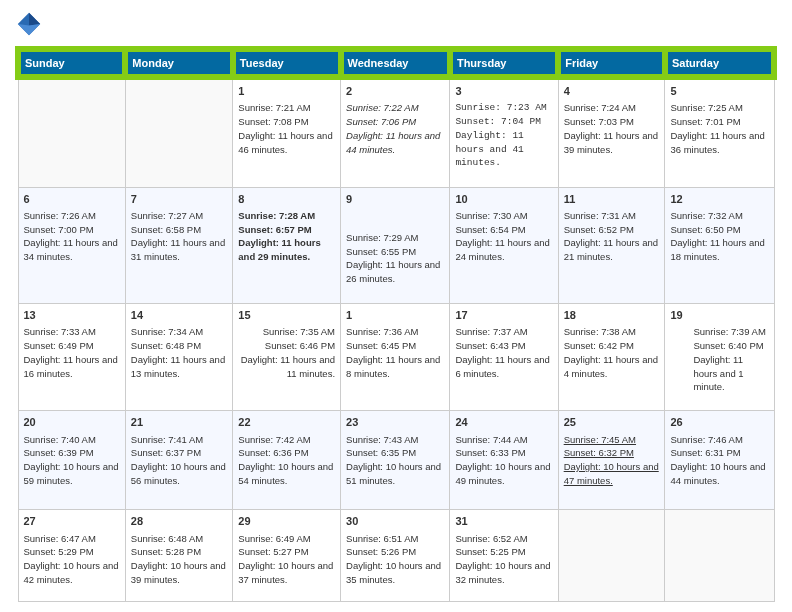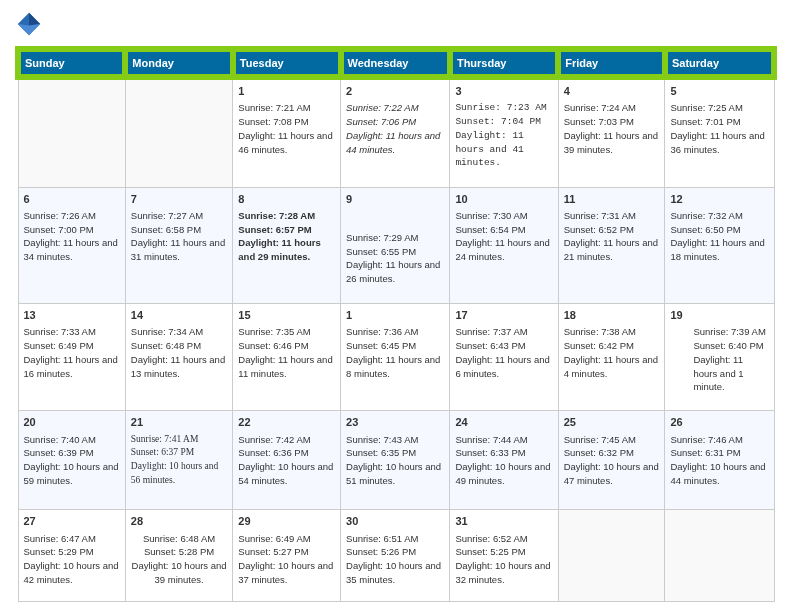--- a/index.html
+++ b/index.html
@@ -225,21 +225,21 @@
 Daylight: 11 hours and 16 minutes.</div>
           </td>
           <td>
             <span class="day-num">14</span>
             <div class="cell-text" style="white-space: pre-line;">Sunrise: 7:34 AM
 Sunset: 6:48 PM
 Daylight: 11 hours and 13 minutes.</div>
           </td>
           <td>
             <span class="day-num">15</span>
-            <div class="cell-text" style="white-space: pre-line;">Sunrise: 7:35 AM
+            <div class="cell-text" style="white-space: pre-line; text-align: right;">Sunrise: 7:35 AM
 Sunset: 6:46 PM
 Daylight: 11 hours and 11 minutes.</div>
           </td>
           <td>
             <span class="day-num">1</span>
             <div class="cell-text" style="white-space: pre-line;">Sunrise: 7:36 AM
 Sunset: 6:45 PM
 Daylight: 11 hours and 8 minutes.</div>
           </td>
           <td>
@@ -263,21 +263,21 @@
         </tr>
         <tr>
           <td>
             <span class="day-num">20</span>
             <div class="cell-text" style="white-space: pre-line;">Sunrise: 7:40 AM
 Sunset: 6:39 PM
 Daylight: 10 hours and 59 minutes.</div>
           </td>
           <td>
             <span class="day-num">21</span>
-            <div class="cell-text" style="white-space: pre-line; font-family: Liberation Serif, serif;">Sunrise: 7:41 AM
+            <div class="cell-text" style="white-space: pre-line;">Sunrise: 7:41 AM
 Sunset: 6:37 PM
 Daylight: 10 hours and 56 minutes.</div>
           </td>
           <td>
             <span class="day-num">22</span>
             <div class="cell-text" style="white-space: pre-line;">Sunrise: 7:42 AM
 Sunset: 6:36 PM
 Daylight: 10 hours and 54 minutes.</div>
           </td>
           <td>
@@ -287,41 +287,41 @@
 Daylight: 10 hours and 51 minutes.</div>
           </td>
           <td>
             <span class="day-num">24</span>
             <div class="cell-text" style="white-space: pre-line;">Sunrise: 7:44 AM
 Sunset: 6:33 PM
 Daylight: 10 hours and 49 minutes.</div>
           </td>
           <td>
             <span class="day-num">25</span>
-            <div class="cell-text" style="white-space: pre-line;">Sunrise: 7:45 AM
+            <div class="cell-text" style="white-space: pre-line; text-decoration: underline;">Sunrise: 7:45 AM
 Sunset: 6:32 PM
 Daylight: 10 hours and 47 minutes.</div>
           </td>
           <td>
             <span class="day-num">26</span>
             <div class="cell-text" style="white-space: pre-line;">Sunrise: 7:46 AM
 Sunset: 6:31 PM
 Daylight: 10 hours and 44 minutes.</div>
           </td>
         </tr>
         <tr>
           <td>
             <span class="day-num">27</span>
             <div class="cell-text" style="white-space: pre-line;">Sunrise: 6:47 AM
 Sunset: 5:29 PM
 Daylight: 10 hours and 42 minutes.</div>
           </td>
           <td>
             <span class="day-num">28</span>
-            <div class="cell-text" style="white-space: pre-line; text-align: center;">Sunrise: 6:48 AM
+            <div class="cell-text" style="white-space: pre-line;">Sunrise: 6:48 AM
 Sunset: 5:28 PM
 Daylight: 10 hours and 39 minutes.</div>
           </td>
           <td>
             <span class="day-num">29</span>
             <div class="cell-text" style="white-space: pre-line;">Sunrise: 6:49 AM
 Sunset: 5:27 PM
 Daylight: 10 hours and 37 minutes.</div>
           </td>
           <td>

